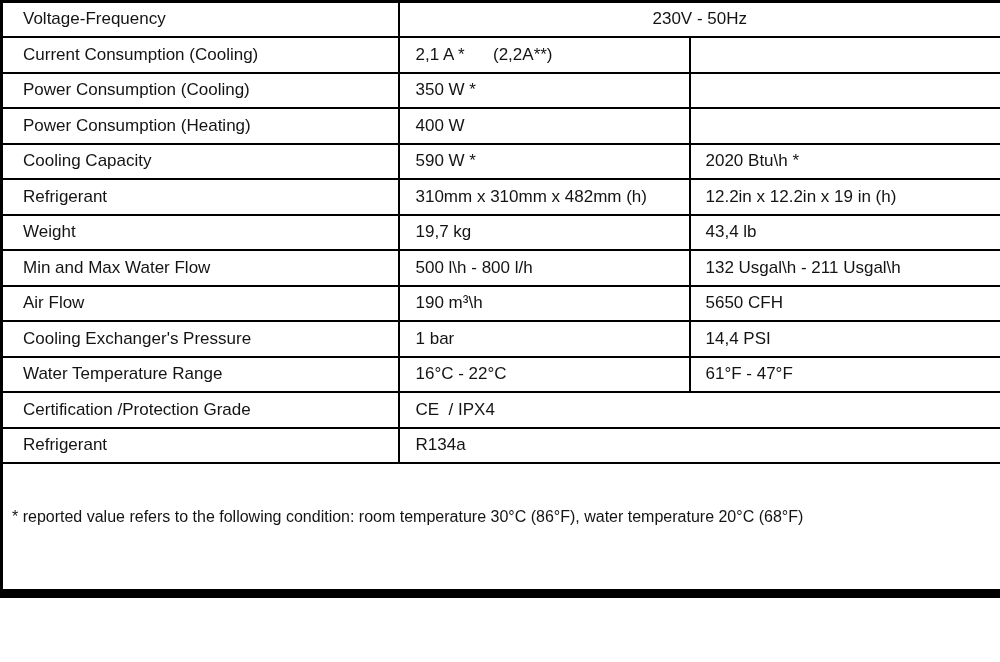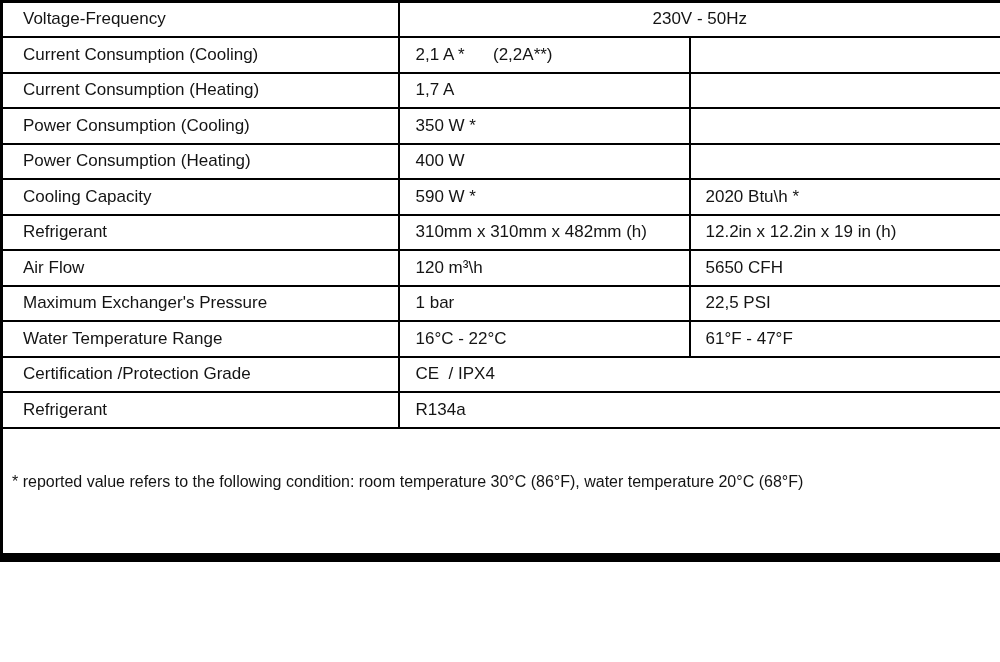--- a/index.html
+++ b/index.html
@@ -69,53 +69,58 @@
       <td class="label">Voltage-Frequency</td>
       <td class="center" colspan="2">230V - 50Hz</td>
     </tr>
 
     <tr class="r">
       <td class="label">Current Consumption (Cooling)</td>
       <td class="val">2,1 A *      (2,2A**)</td>
       <td class="val2"></td>
     </tr>
     <tr class="r">
-      <td class="label">Current Consumption (Heating)</td>
-      <td class="val">1,7 A</td>
-      <td class="val2"></td>
-    </tr>
-    <tr class="r">
       <td class="label">Power Consumption (Cooling)</td>
       <td class="val">350 W *</td>
       <td class="val2"></td>
     </tr>
     <tr class="r">
       <td class="label">Power Consumption (Heating)</td>
       <td class="val">400 W</td>
       <td class="val2"></td>
     </tr>
     <tr class="r">
       <td class="label">Cooling Capacity</td>
       <td class="val">590 W *</td>
       <td class="val2">2020 Btu\h *</td>
     </tr>
     <tr class="r">
       <td class="label">Refrigerant</td>
       <td class="val">310mm x 310mm x 482mm (h)</td>
       <td class="val2">12.2in x 12.2in x 19 in (h)</td>
     </tr>
     <tr class="r">
+      <td class="label">Weight</td>
+      <td class="val">19,7 kg</td>
+      <td class="val2">43,4 lb</td>
+    </tr>
+    <tr class="r">
+      <td class="label">Min and Max Water Flow</td>
+      <td class="val">500 l\h - 800 l/h</td>
+      <td class="val2">132 Usgal\h - 211 Usgal\h</td>
+    </tr>
+    <tr class="r">
       <td class="label">Air Flow</td>
-      <td class="val">120 m³\h</td>
+      <td class="val">190 m³\h</td>
       <td class="val2">5650 CFH</td>
     </tr>
     <tr class="r">
-      <td class="label">Maximum Exchanger's Pressure</td>
+      <td class="label">Cooling Exchanger's Pressure</td>
       <td class="val">1 bar</td>
-      <td class="val2">22,5 PSI</td>
+      <td class="val2">14,4 PSI</td>
     </tr>
     <tr class="r">
       <td class="label">Water Temperature Range</td>
       <td class="val">16°C - 22°C</td>
       <td class="val2">61°F - 47°F</td>
     </tr>
 
     <tr class="r">
       <td class="label">Certification /Protection Grade</td>
       <td class="val" colspan="2">CE  / IPX4</td>

